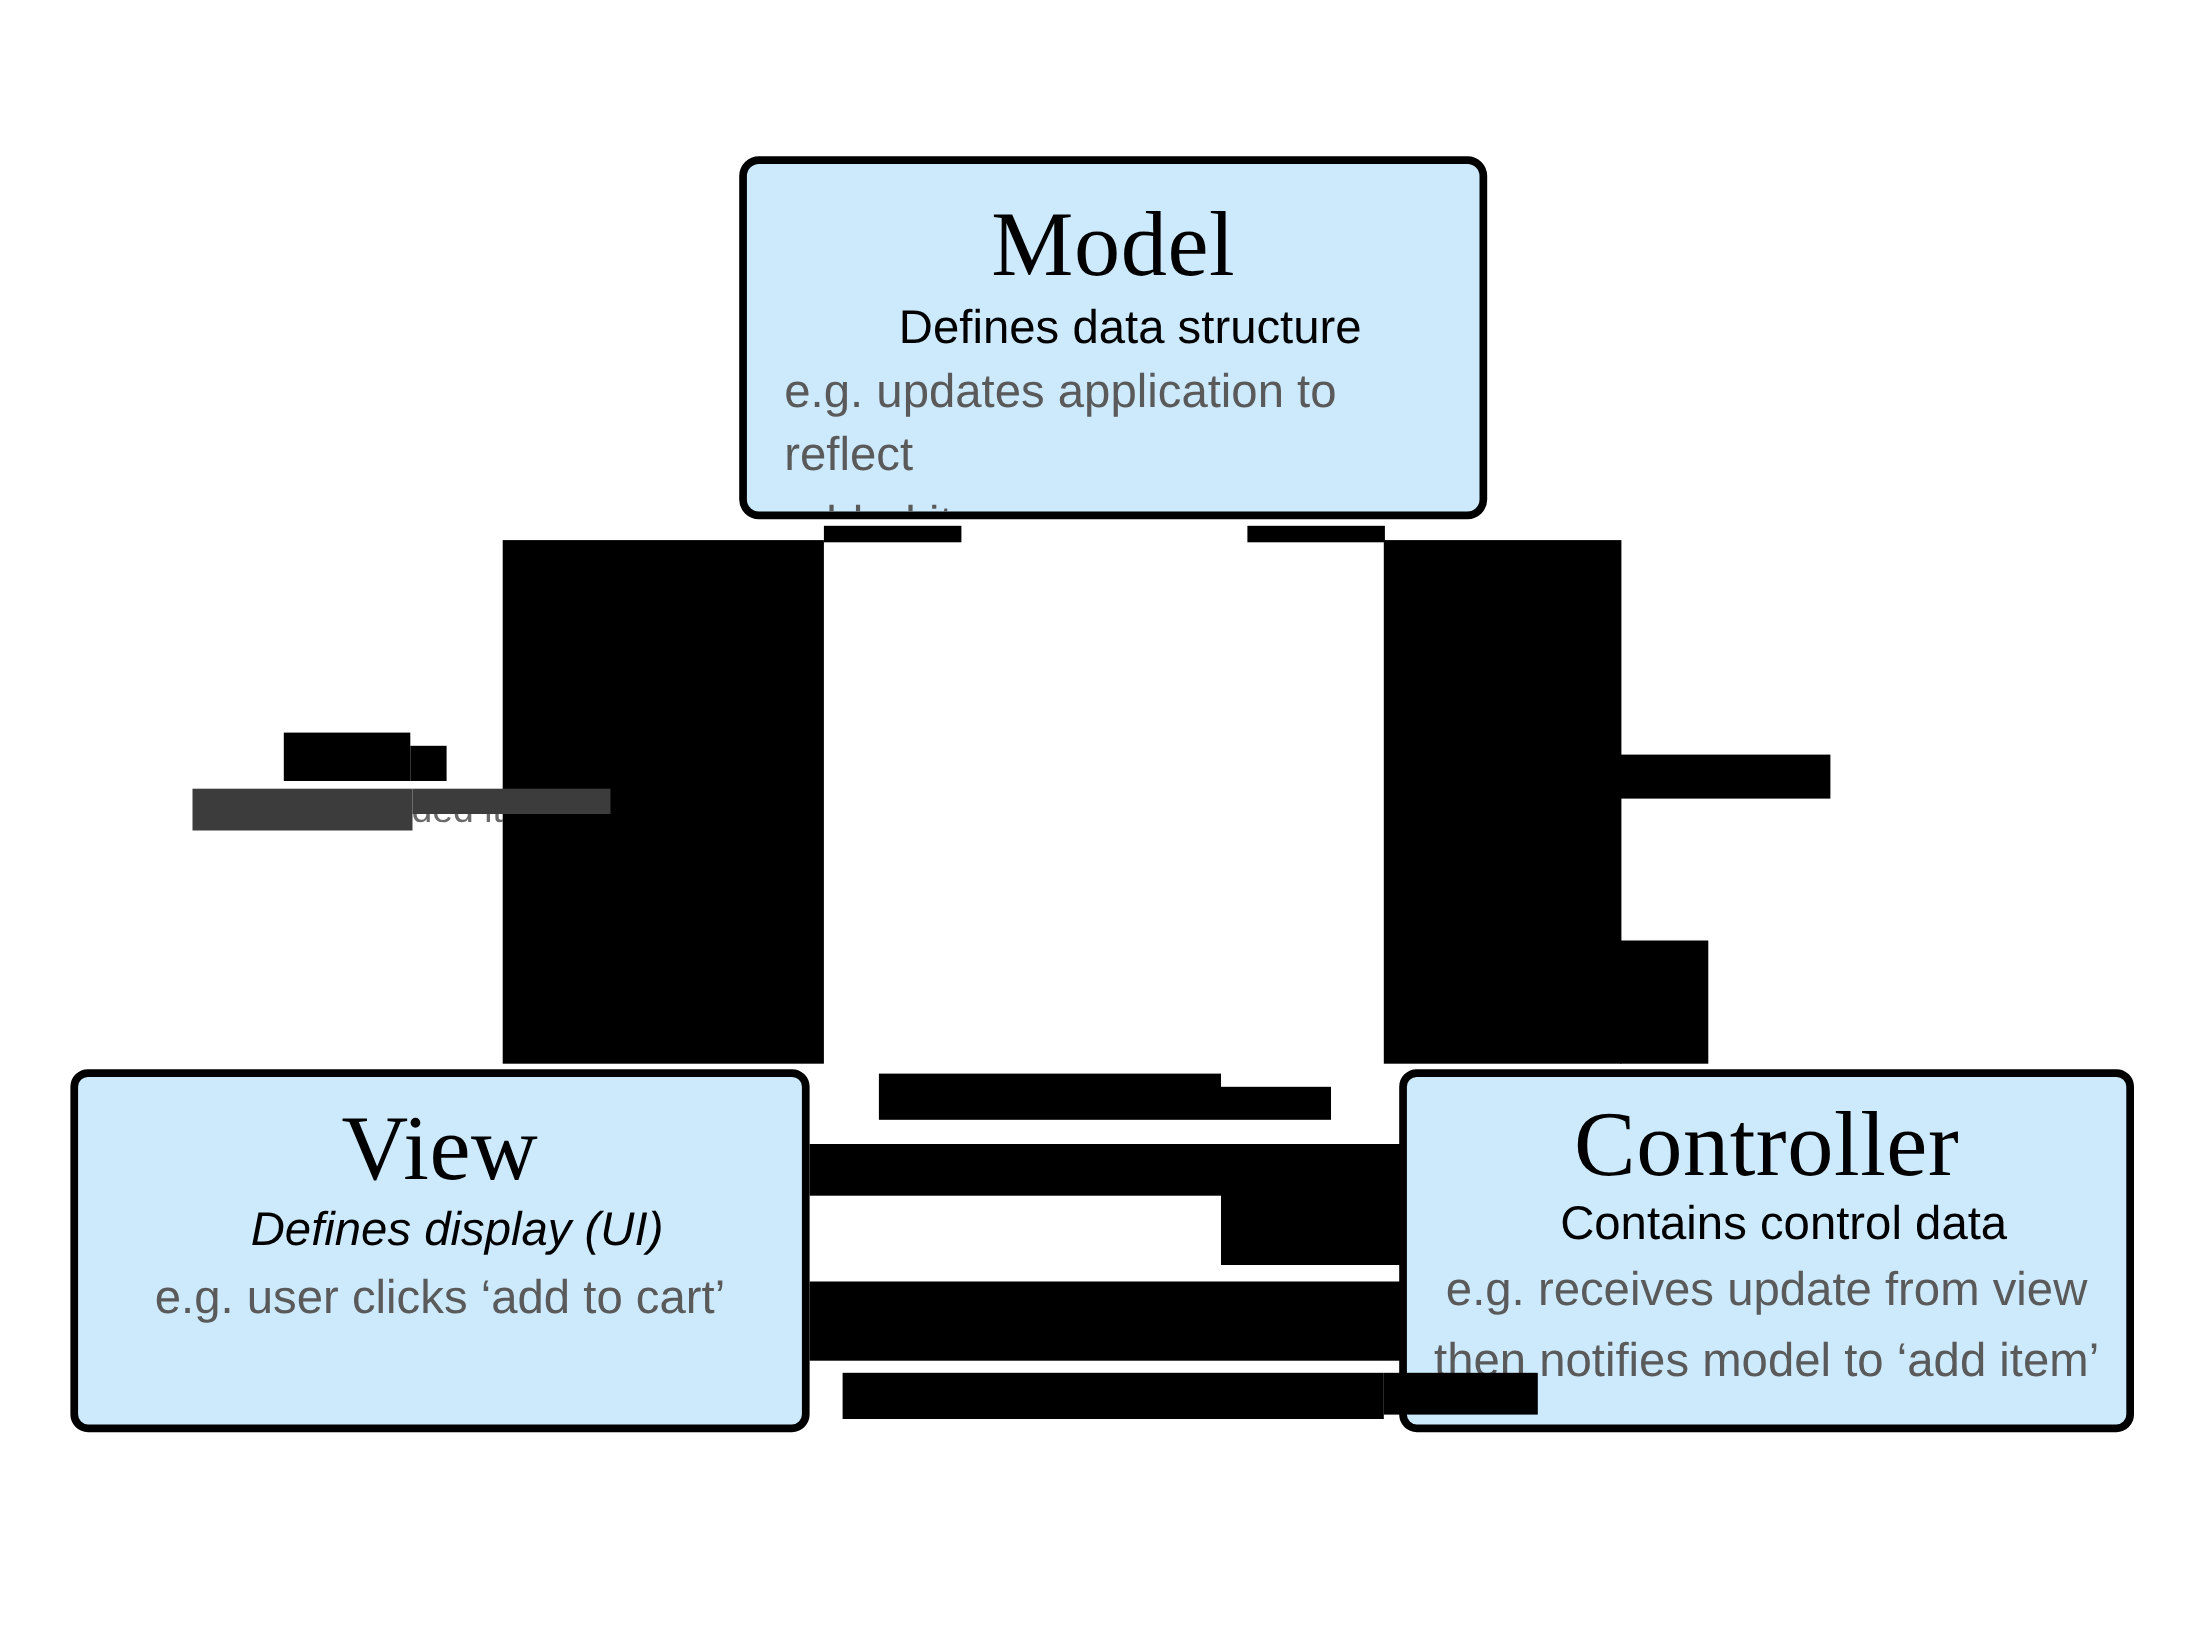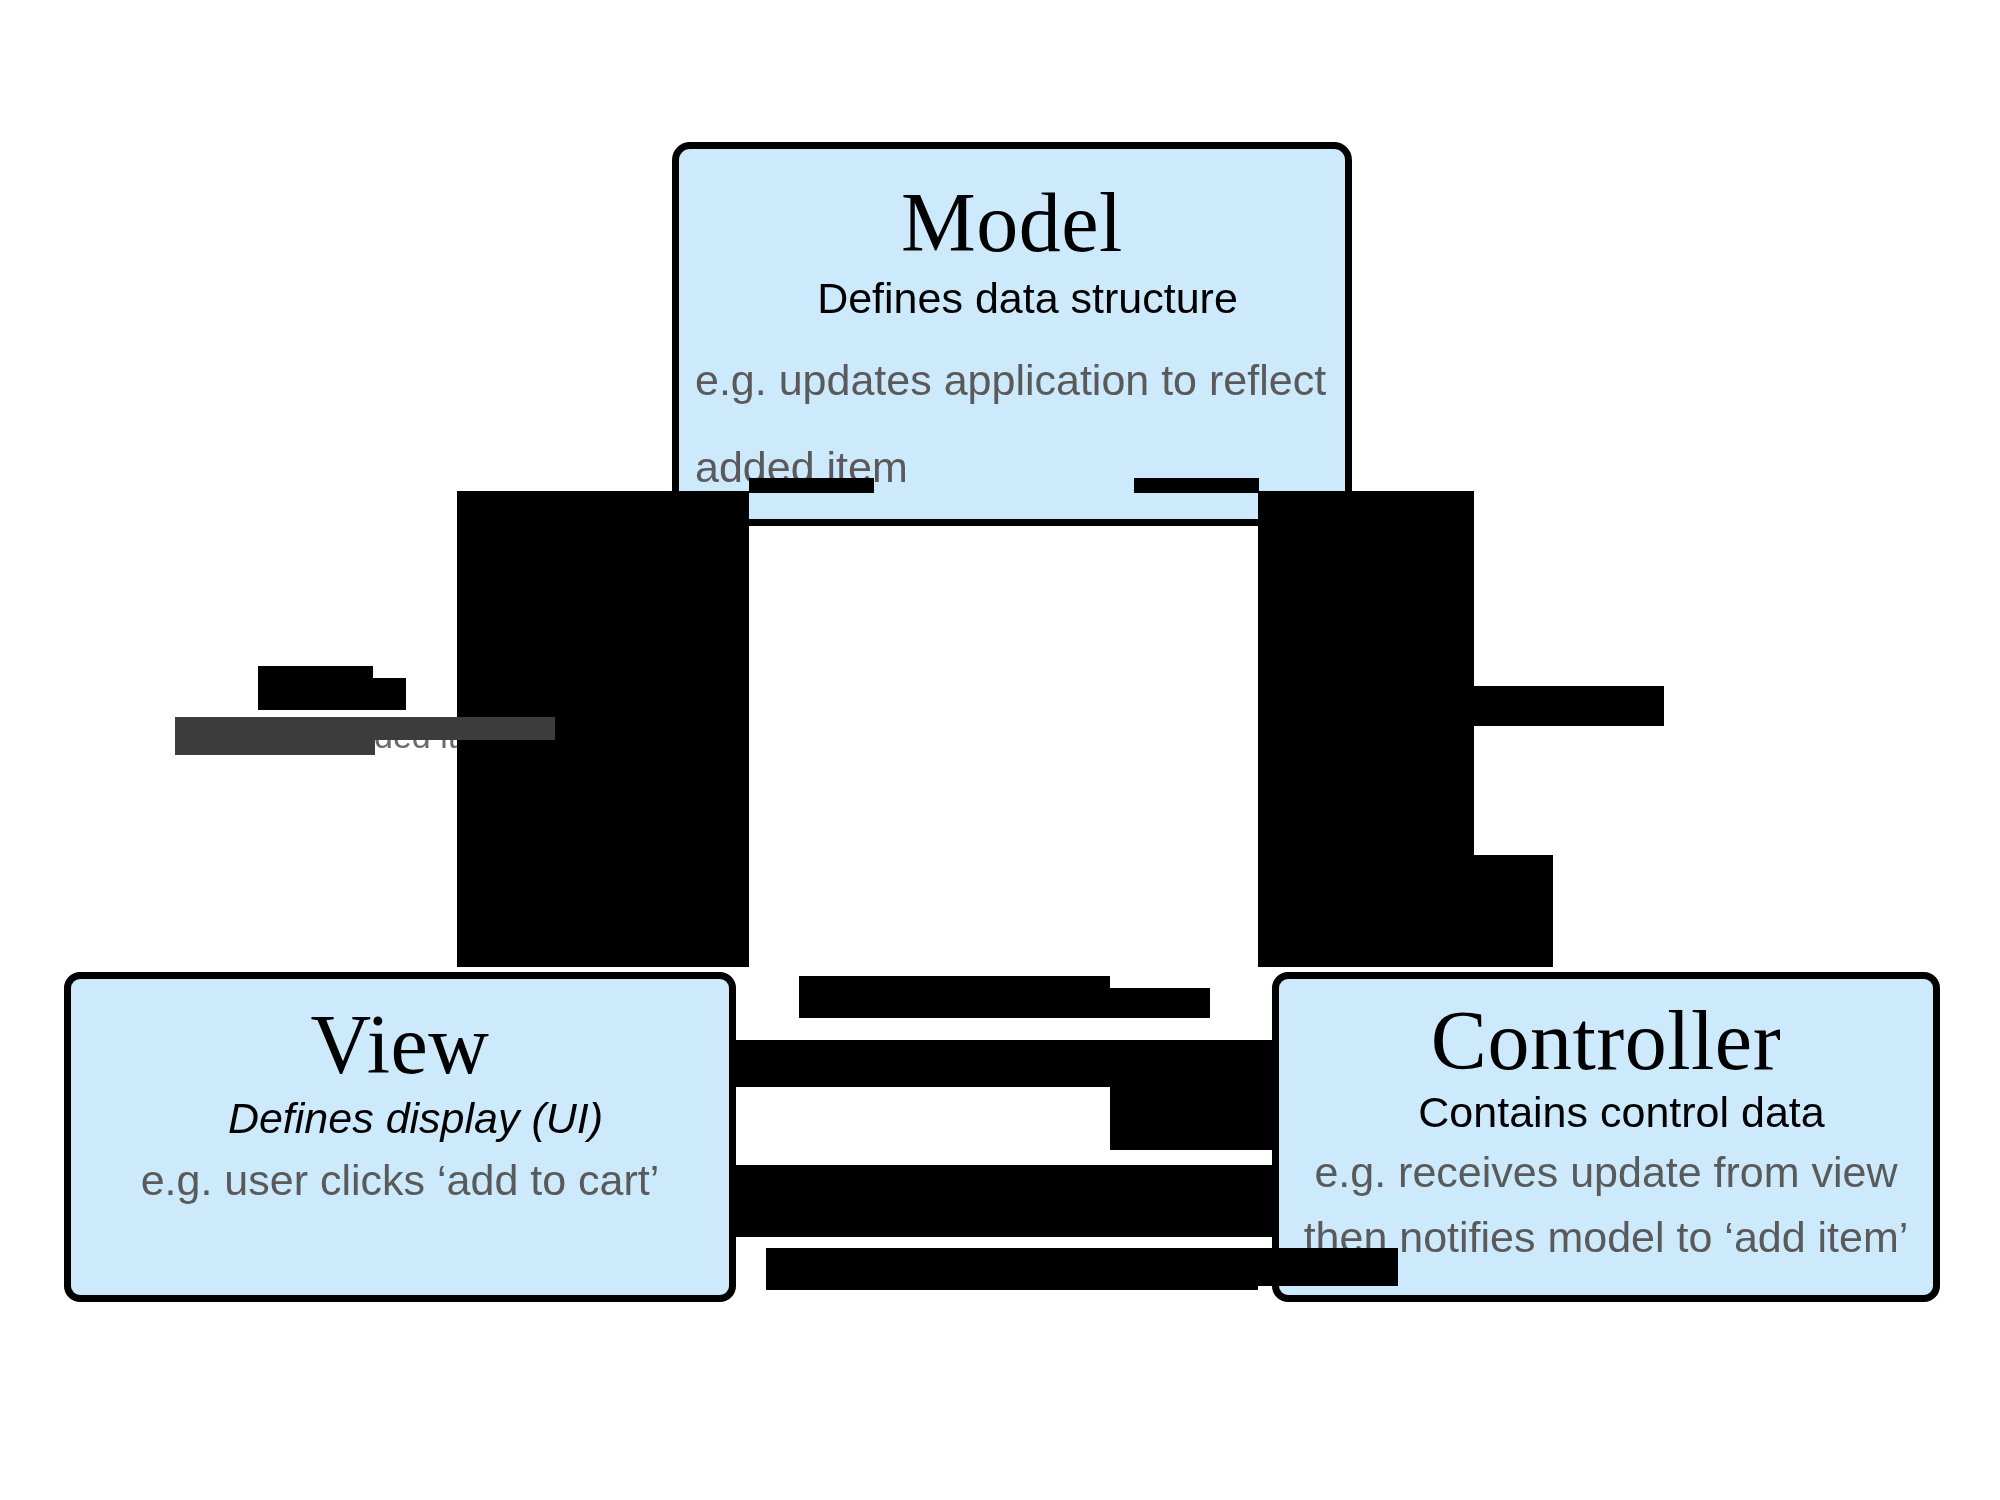--- a/index.html
+++ b/index.html
@@ -46,30 +46,30 @@
     font-family: "Liberation Sans", sans-serif;
     color: #5a5a5a;
     line-height: 1.32;
   }
 
   
   #model-box {
     left: 672px;
     top: 142px;
     width: 680px;
-    height: 384px;
+    height: 330px;
     border-radius: 18px;
   }
   #model-box .mvc-title   { font-size: 84px; margin-top: 32px; }
   #model-box .mvc-subtitle{ font-size: 43px; margin-top: 10px; }
   #model-box .mvc-example {
     font-size: 43px;
-    margin-top: 30px;
+    margin-top: 6px;
     text-align: left;
-    padding-left: 16px;
+    padding-left: 34px;
     padding-right: 18px;
   }
 
   
   #view-box {
     left: 64px;
     top: 972px;
     width: 672px;
     height: 330px;
   }

